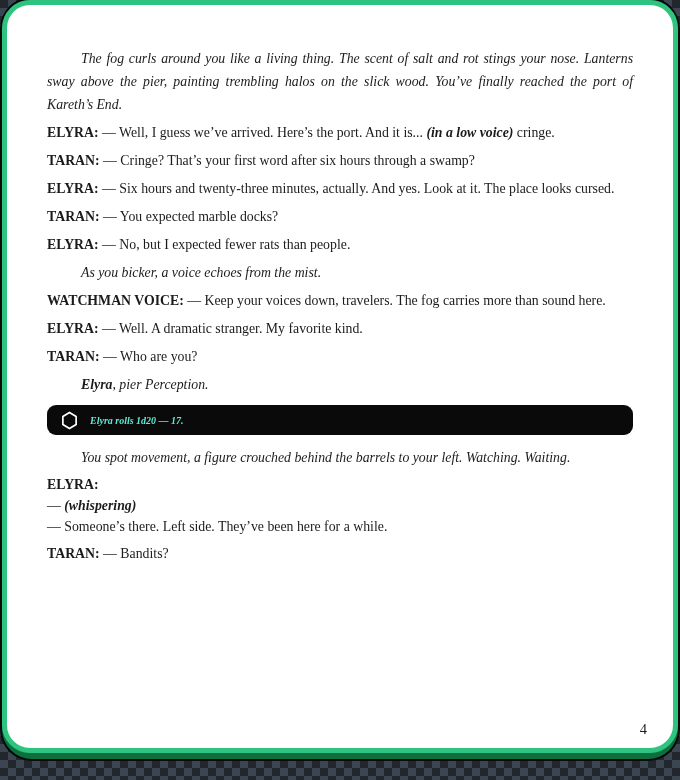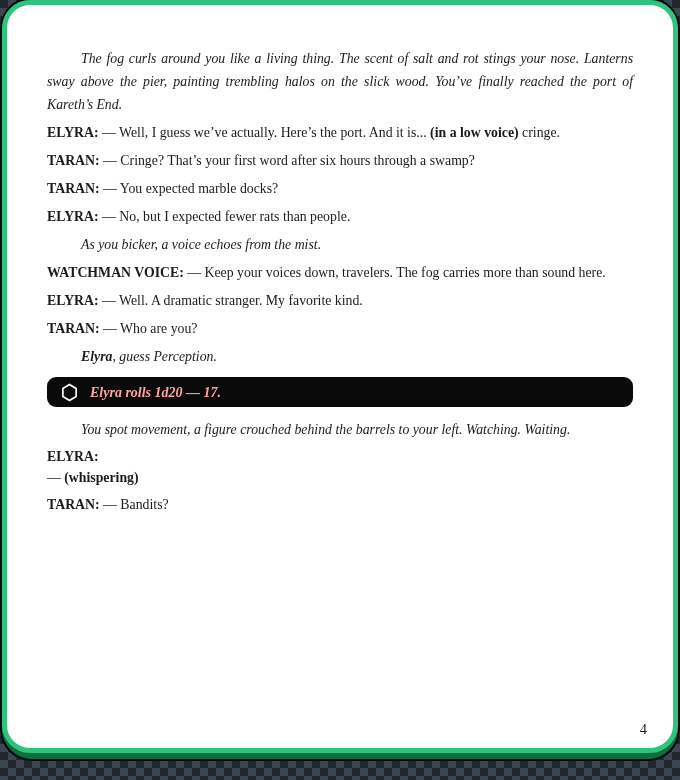--- a/index.html
+++ b/index.html
@@ -24,78 +24,79 @@
   }
   .content {
     position: absolute; inset: 0;
     padding: 42px 40px 0;
     font-size: 13.8px; line-height: 23px; color: #1b1b1b;
     text-align: justify;
   }
   .content p { margin: 0 0 5px; }
   .nar { font-style: italic; text-indent: 34px; }
   .spk { font-weight: bold; }
-  .bi { font-weight: bold; }
+  .bi { font-weight: bold; font-style: italic; }
   .tight { line-height: 21px; }
   .roll {
     background: #0a0a0a; border-radius: 9px; height: 30px;
     display: flex; align-items: center; gap: 12px;
     padding: 0 14px; margin: 9px 0 11px;
   }
   .die { flex: 0 0 auto; display: block; }
   .rolltext {
-    color: #fca5a5; font-weight: bold; font-style: italic; font-size: 14px;
+    color: #5eead4; font-weight: bold; font-style: italic; font-size: 10px;
     white-space: nowrap;
   }
   .pagenum {
     position: absolute; right: 26px; bottom: 10px;
     font-size: 14.5px; color: #1b1b1b;
   }
 </style>
 </head>
 <body>
 
 <div class="stage">
   <div class="outline"></div>
   <div class="edge"></div>
   <div class="card">
     <div class="content">
 
       <p class="nar">The fog curls around you like a living thing. The scent of salt and rot stings your nose. Lanterns sway above the pier, painting trembling halos on the slick wood. You’ve finally reached the port of Kareth’s End.</p>
 
-      <p class="dlg"><b class="spk">ELYRA:</b> <span>— Well, I guess we’ve actually. Here’s the port. And it is... </span><span class="bi">(in a low voice)</span><span> cringe.</span></p>
+      <p class="dlg"><b class="spk">ELYRA:</b> <span>— Well, I guess we’ve arrived. Here’s the port. And it is... </span><span class="bi">(in a low voice)</span><span> cringe.</span></p>
 
       <p class="dlg"><b class="spk">TARAN:</b> <span>— Cringe? That’s your first word after six hours through a swamp?</span></p>
 
+      <p class="dlg"><b class="spk">ELYRA:</b> <span>— Six hours and twenty-three minutes, actually. And yes. Look at it. The place looks cursed.</span></p>
 
       <p class="dlg"><b class="spk">TARAN:</b> <span>— You expected marble docks?</span></p>
 
       <p class="dlg"><b class="spk">ELYRA:</b> <span>— No, but I expected fewer rats than people.</span></p>
 
       <p class="nar">As you bicker, a voice echoes from the mist.</p>
 
       <p class="dlg"><b class="spk">WATCHMAN VOICE:</b> <span>— Keep your voices down, travelers. The fog carries more than sound here.</span></p>
 
 
       <p class="dlg"><b class="spk">ELYRA:</b> <span>— Well. A dramatic stranger. My favorite kind.</span></p>
 
       <p class="dlg"><b class="spk">TARAN:</b> <span>— Who are you?</span></p>
 
 
-      <p class="nar"><b>Elyra</b><span>, guess Perception.</span></p>
+      <p class="nar"><b>Elyra</b><span>, pier Perception.</span></p>
 
       <div class="roll">
         <svg class="die" width="17" height="19" viewBox="0 0 20 22">
           <polygon points="10,1.5 17.8,6.3 17.8,15.7 10,20.5 2.2,15.7 2.2,6.3" fill="none" stroke="#ffffff" stroke-width="2" stroke-linejoin="round"></polygon>
         </svg>
         <span class="rolltext">Elyra rolls 1d20 — 17.</span>
       </div>
 
       <p class="nar">You spot movement, a figure crouched behind the barrels to your left. Watching. Waiting.</p>
 
-      <p class="dlg tight"><b class="spk">ELYRA:</b><br><span>— </span><span class="bi">(whispering)</span><br></p>
+      <p class="dlg tight"><b class="spk">ELYRA:</b><br><span>— </span><span class="bi">(whispering)</span><br><span>— Someone’s there. Left side. They’ve been here for a while.</span></p>
 
       <p class="dlg"><b class="spk">TARAN:</b> <span>— Bandits?</span></p>
 
     </div>
     <div class="pagenum">4</div>
   </div>
 </div>
 
 </body></html>

